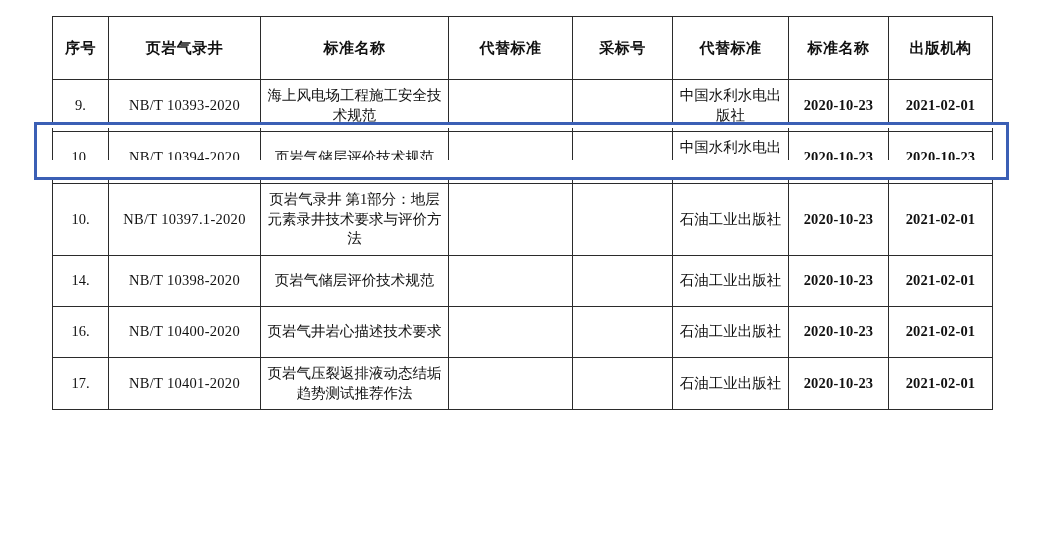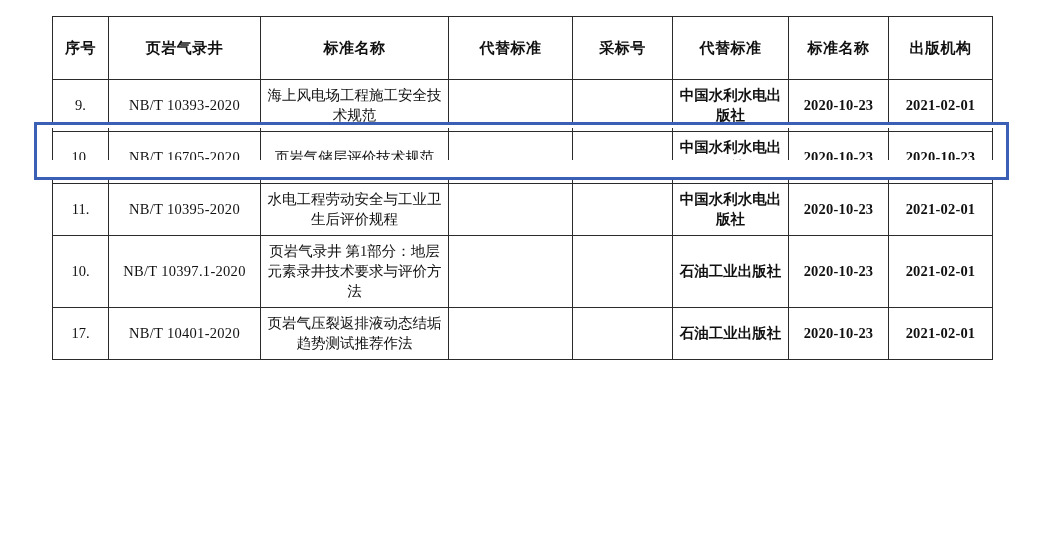--- a/index.html
+++ b/index.html
@@ -70,21 +70,20 @@
   }
   td.name {
     text-align: center;
     font-size: 14px;
     line-height: 1.5;
     padding: 5px 8px;
   }
   td.pub {
     font-size: 14px;
     line-height: 1.5;
-    font-weight: bold;
   }
   td.date {
     font-size: 14.5px;
     letter-spacing: 0.2px;
     font-weight: bold;
   }
   .row-h-small td { height: 38px; }
 
   
   .highlight-box {
@@ -153,49 +152,59 @@
         <td class="code">NB/T 10393-2020</td>
         <td class="name">海上风电场工程施工安全技术规范</td>
         <td></td>
         <td></td>
         <td class="pub">中国水利水电出版社</td>
         <td class="date">2020-10-23</td>
         <td class="date">2021-02-01</td>
       </tr>
       <tr class="row-h-small">
         <td class="idx">10.</td>
-        <td class="code">NB/T 16705-2020</td>
+        <td class="code">NB/T 10394-2020</td>
         <td class="name">页岩气储层评价技术规范</td>
         <td></td>
         <td></td>
         <td class="pub">中国水利水电出版社</td>
         <td class="date">2020-10-23</td>
         <td class="date">2020-10-23</td>
-      </tr>
-      <tr class="row-h-small">
-        <td class="idx">11.</td>
-        <td class="code">NB/T 10395-2020</td>
-        <td class="name">水电工程劳动安全与工业卫生后评价规程</td>
-        <td></td>
-        <td></td>
-        <td class="pub">中国水利水电出版社</td>
-        <td class="date">2020-10-23</td>
-        <td class="date">2021-02-01</td>
       </tr>
       <tr>
         <td class="idx">10.</td>
         <td class="code">NB/T 10397.1-2020</td>
         <td class="name">页岩气录井 第1部分：地层元素录井技术要求与评价方法</td>
         <td></td>
         <td></td>
         <td class="pub">石油工业出版社</td>
         <td class="date">2020-10-23</td>
         <td class="date">2021-02-01</td>
       </tr>
       <tr class="row-h-small">
+        <td class="idx">14.</td>
+        <td class="code">NB/T 10398-2020</td>
+        <td class="name">页岩气储层评价技术规范</td>
+        <td></td>
+        <td></td>
+        <td class="pub">石油工业出版社</td>
+        <td class="date">2020-10-23</td>
+        <td class="date">2021-02-01</td>
+      </tr>
+      <tr class="row-h-small">
+        <td class="idx">16.</td>
+        <td class="code">NB/T 10400-2020</td>
+        <td class="name">页岩气井岩心描述技术要求</td>
+        <td></td>
+        <td></td>
+        <td class="pub">石油工业出版社</td>
+        <td class="date">2020-10-23</td>
+        <td class="date">2021-02-01</td>
+      </tr>
+      <tr class="row-h-small">
         <td class="idx">17.</td>
         <td class="code">NB/T 10401-2020</td>
         <td class="name">页岩气压裂返排液动态结垢趋势测试推荐作法</td>
         <td></td>
         <td></td>
         <td class="pub">石油工业出版社</td>
         <td class="date">2020-10-23</td>
         <td class="date">2021-02-01</td>
       </tr>
 

